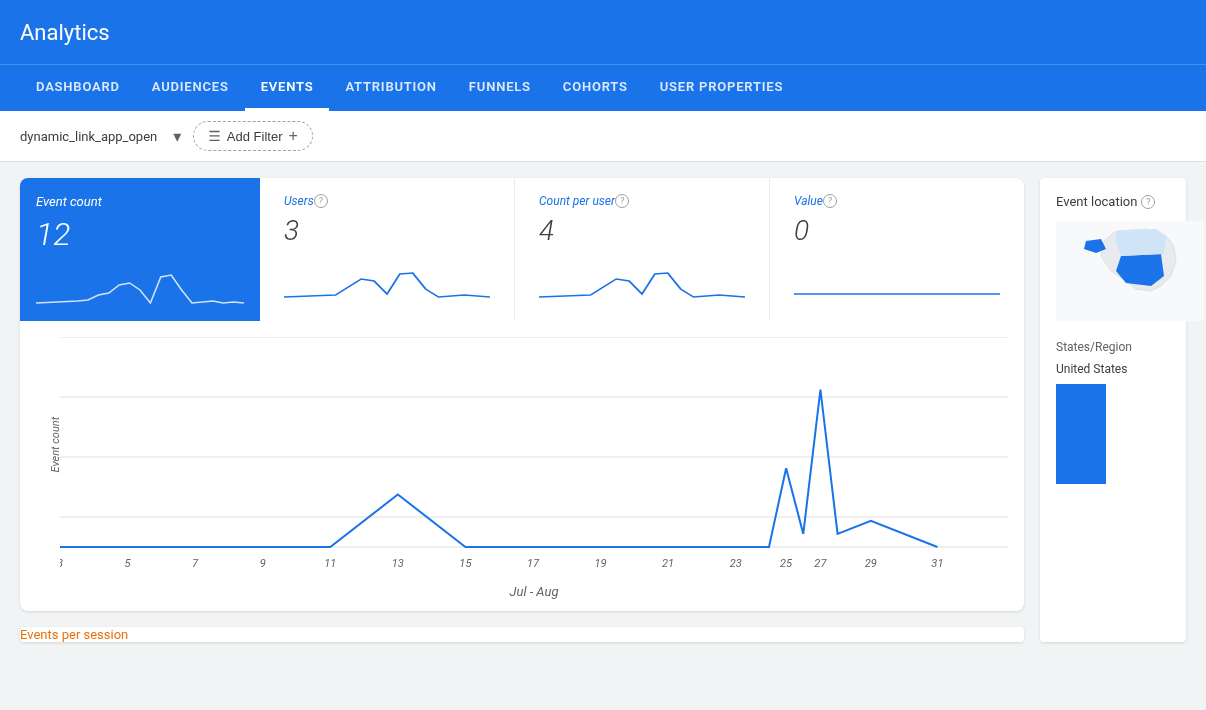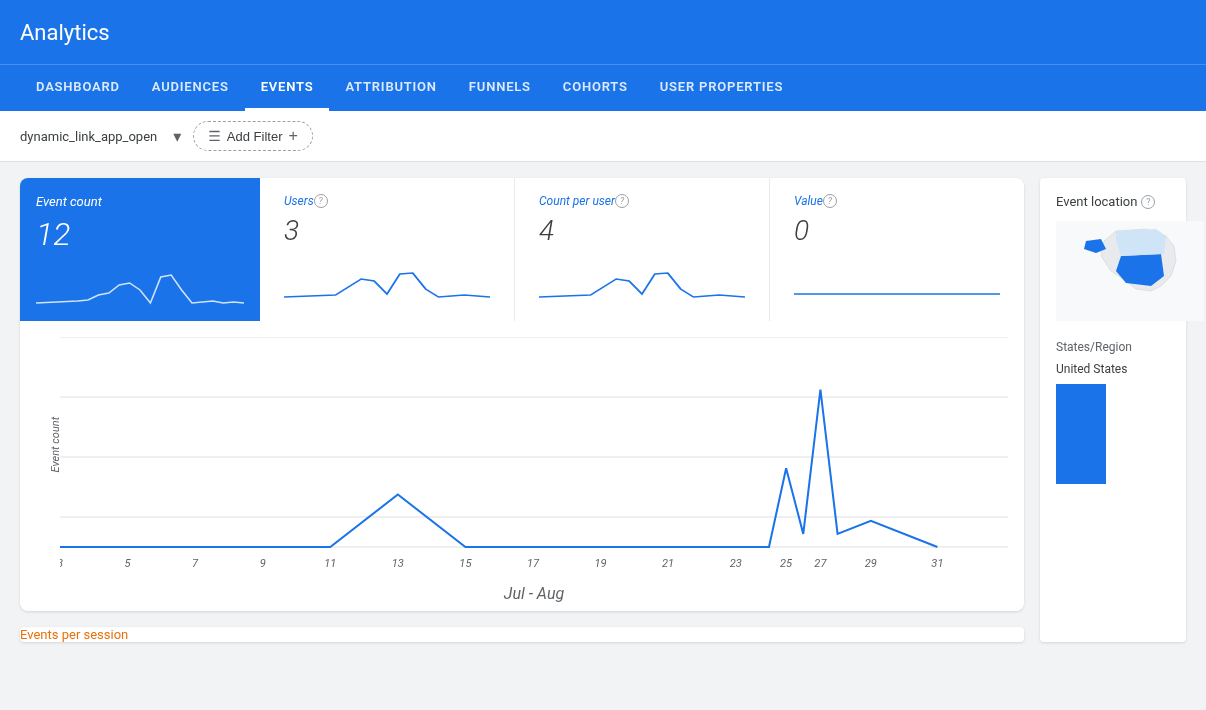--- a/index.html
+++ b/index.html
@@ -330,21 +330,21 @@
           <text x="402" y="230" text-anchor="middle" font-size="11" fill="#5f6368">15</text>
           <text x="469" y="230" text-anchor="middle" font-size="11" fill="#5f6368">17</text>
           <text x="536" y="230" text-anchor="middle" font-size="11" fill="#5f6368">19</text>
           <text x="603" y="230" text-anchor="middle" font-size="11" fill="#5f6368">21</text>
           <text x="670" y="230" text-anchor="middle" font-size="11" fill="#5f6368">23</text>
           <text x="720" y="230" text-anchor="middle" font-size="11" fill="#5f6368">25</text>
           <text x="754" y="230" text-anchor="middle" font-size="11" fill="#5f6368">27</text>
           <text x="804" y="230" text-anchor="middle" font-size="11" fill="#5f6368">29</text>
           <text x="870" y="230" text-anchor="middle" font-size="11" fill="#5f6368">31</text>
         </svg>
-        <div style="text-align:center; font-size:16px; color:#5f6368; margin-top:4px;">Jul - Aug</div>
+        <div style="text-align:center; font-size:13px; color:#5f6368; margin-top:4px;">Jul - Aug</div>
       </div>
     </div>
 
     <div class="bottom-panel">
       <div class="bottom-panel-title">Events per session</div>
     </div>
 
   </div>
 
   <div class="right-panel">

